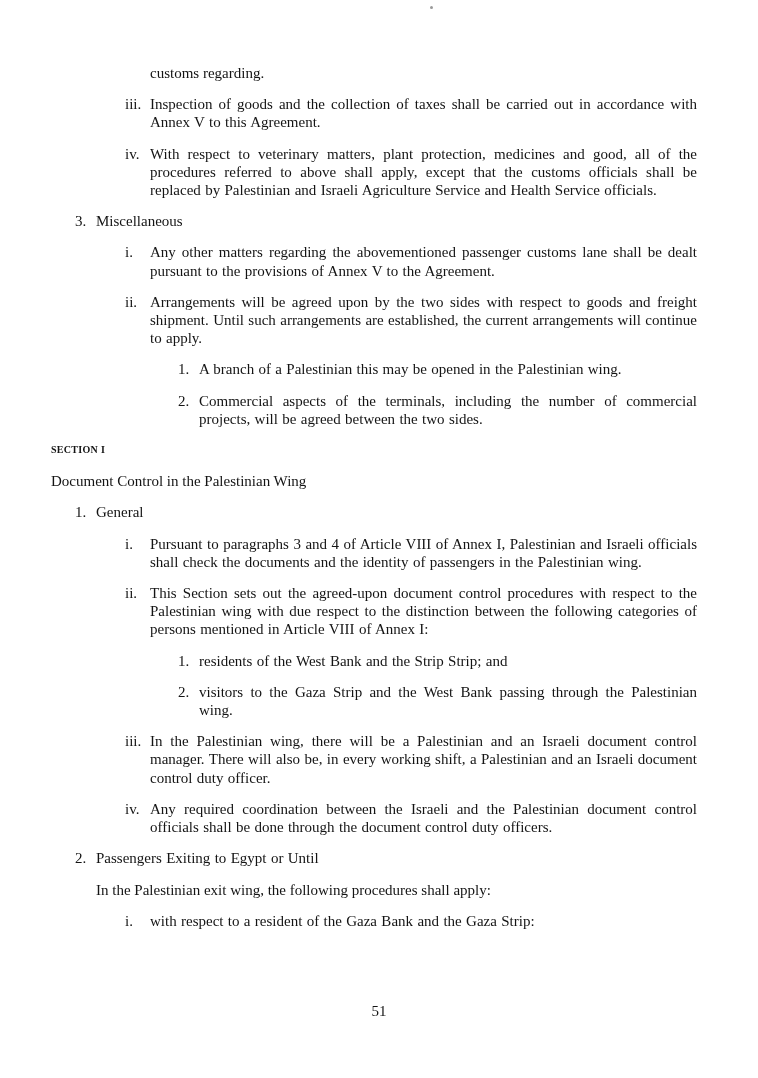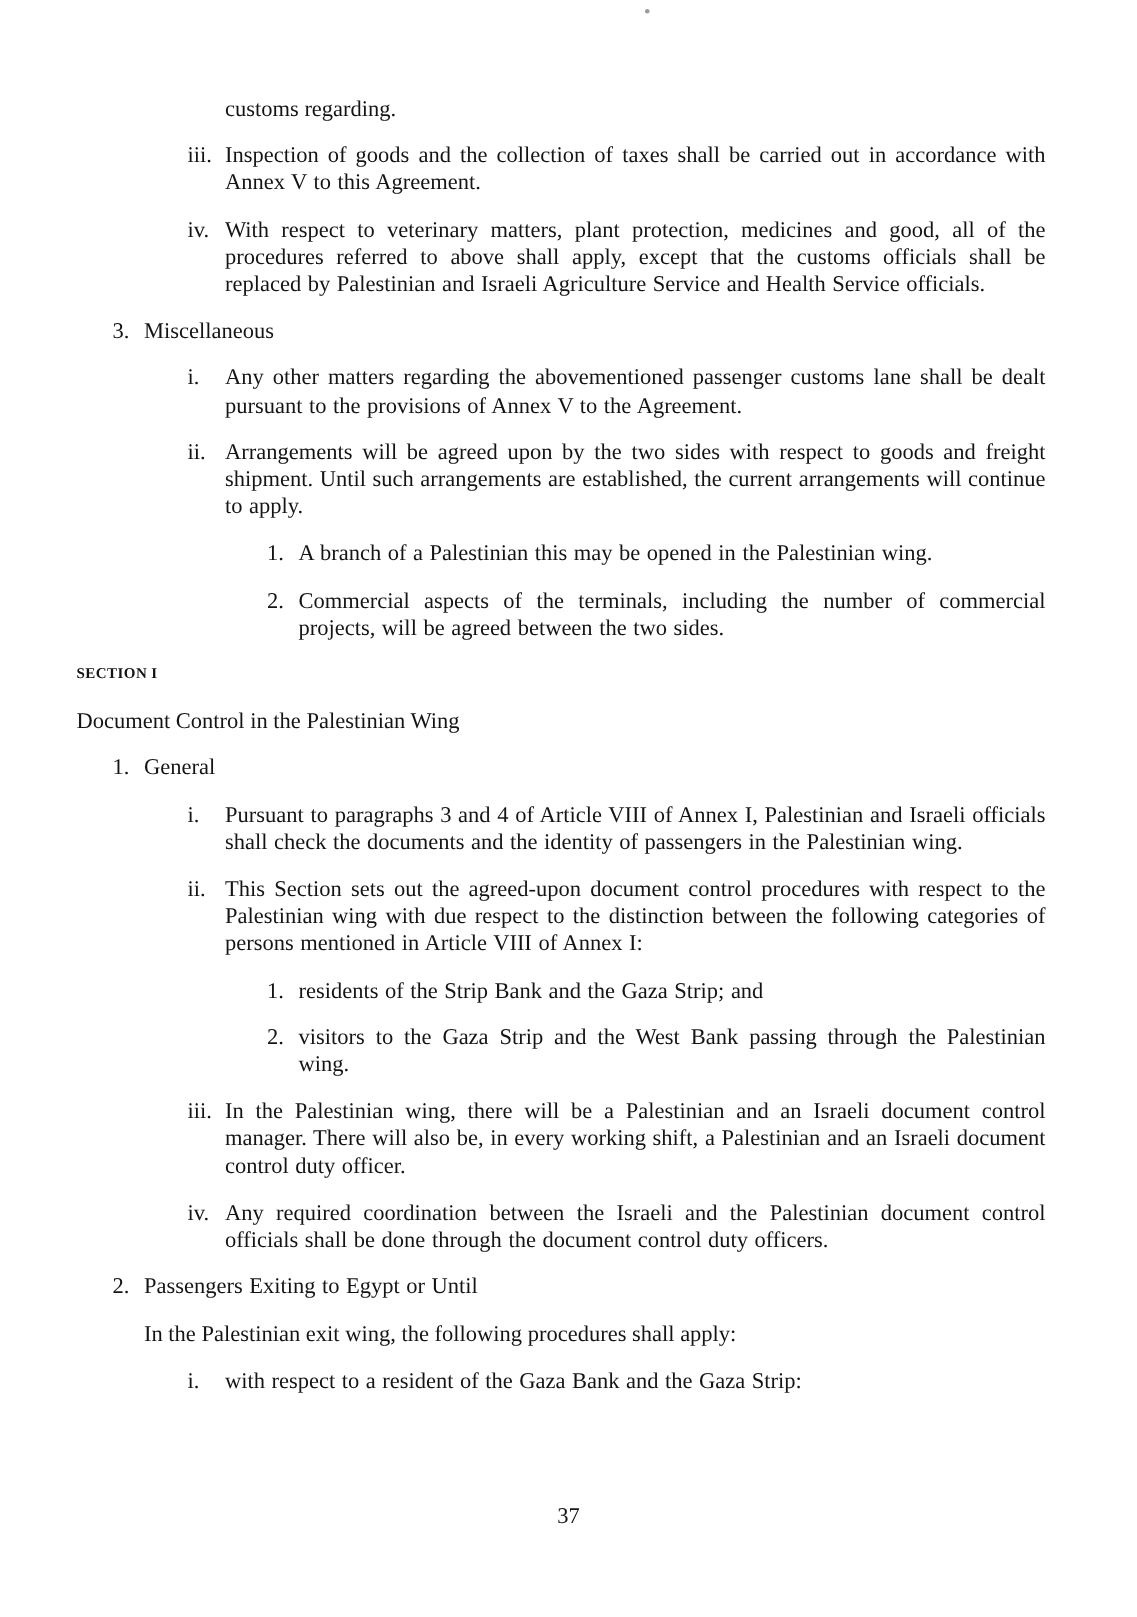--- a/index.html
+++ b/index.html
@@ -130,21 +130,21 @@
       <div class="txt">Pursuant to paragraphs 3 and 4 of Article VIII of Annex I, Palestinian and Israeli officials shall check the documents and the identity of passengers in the Palestinian wing.</div>
     </div>
 
     <div class="block item roman">
       <span class="lbl">ii.</span>
       <div class="txt">This Section sets out the agreed-upon document control procedures with respect to the Palestinian wing with due respect to the distinction between the following categories of persons mentioned in Article VIII of Annex I:</div>
     </div>
 
     <div class="block item sub">
       <span class="lbl">1.</span>
-      <div class="txt">residents of the Strip Bank and the Gaza Strip; and</div>
+      <div class="txt">residents of the West Bank and the Strip Strip; and</div>
     </div>
 
     <div class="block item sub">
       <span class="lbl">2.</span>
       <div class="txt">visitors to the Gaza Strip and the West Bank passing through the Palestinian wing.</div>
     </div>
 
     <div class="block item roman">
       <span class="lbl">iii.</span>
       <div class="txt">In the Palestinian wing, there will be a Palestinian and an Israeli document control manager. There will also be, in every working shift, a Palestinian and an Israeli document control duty officer.</div>
@@ -162,15 +162,15 @@
 
     <p class="block intro">In the Palestinian exit wing, the following procedures shall apply:</p>
 
     <div class="block item roman">
       <span class="lbl">i.</span>
       <div class="txt">with respect to a resident of the Gaza Bank and the Gaza Strip:</div>
     </div>
 
   </div>
 
-  <div class="page-number">37</div>
+  <div class="page-number">51</div>
 
 </div>
 
 </body></html>

